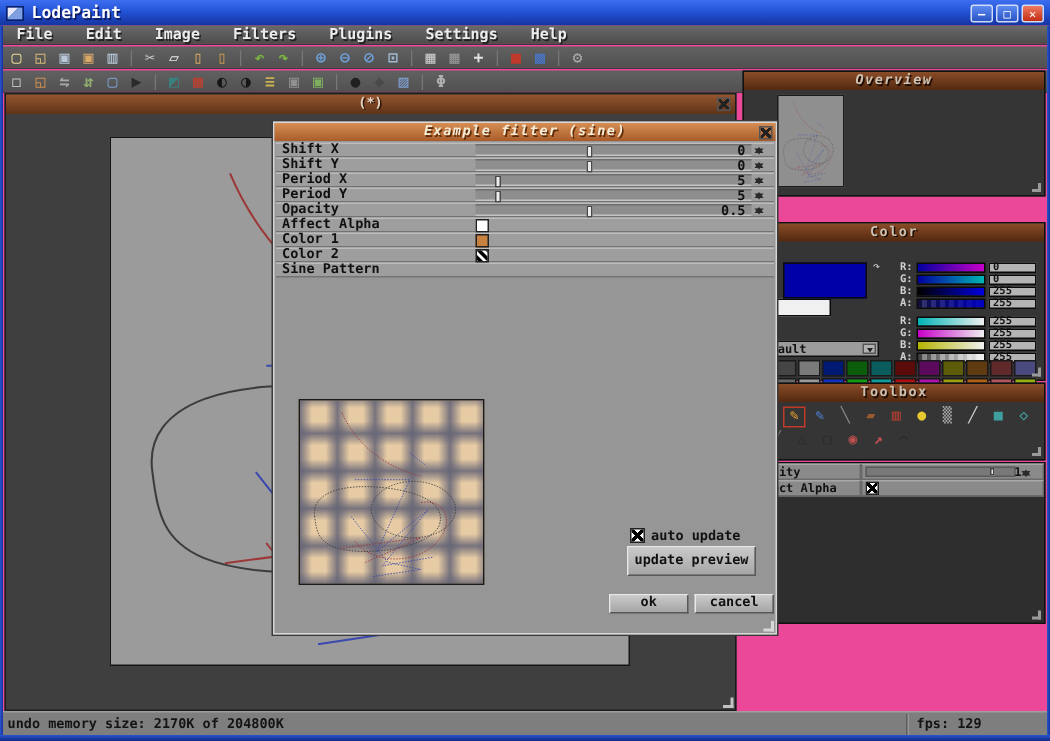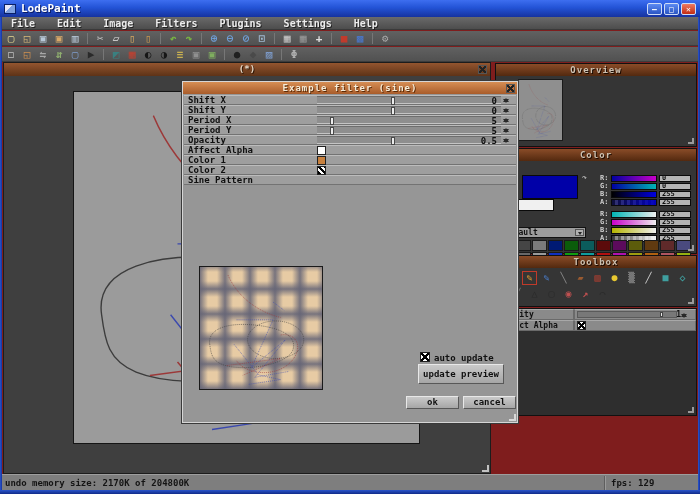--- a/index.html
+++ b/index.html
@@ -1,17 +1,17 @@
 <!DOCTYPE html>
 <html><head>
 <meta charset="utf-8">
 <style>
   html,body{margin:0;padding:0;background:#222;}
   *{box-sizing:border-box;font-family:"DejaVu Sans Mono",monospace;}
-  .screen{position:relative;width:700px;height:494px;background:#7f1d1d;overflow:hidden;}
+  .screen{position:relative;width:700px;height:494px;background:#ec4899;overflow:hidden;}
   .abs{position:absolute;}
 
   
   .titlebar{position:absolute;left:0;top:0;width:700px;height:17px;
     background:linear-gradient(180deg,#3d6ef0 0%,#2353d6 45%,#16339f 100%);
     display:flex;align-items:center;padding:0 4px;}
   .appicon{width:12px;height:10px;background:linear-gradient(135deg,#e8e8f8 40%,#7fa0e0 40%);border:1px solid #0a1f66;margin-right:5px;}
   .apptitle{color:#fff;font-size:11px;font-weight:bold;text-shadow:1px 1px 0 #0a1c66;}
   .winbtns{margin-left:auto;display:flex;gap:2px;}
   .wbtn{width:15px;height:12px;border-radius:2px;color:#fff;font-size:8px;line-height:11px;text-align:center;
@@ -103,21 +103,21 @@
 
   
   .cb{width:9px;height:9px;background:#fff;border:1px solid #222;}
   .cb.checked{background:
     linear-gradient(45deg,transparent 40%,#000 40% 60%,transparent 60%),
     linear-gradient(-45deg,transparent 40%,#000 40% 60%,transparent 60%),#fff;}
 
   
   .dialog{left:182px;top:81px;width:336px;height:342px;background:#969696;border:1px solid #d6d6d6;box-shadow:0 0 0 1px #3a3a3a;}
   .dtitle{position:absolute;left:0;top:0;right:0;height:12px;background:linear-gradient(180deg,#d68e54,#a95c2a);
-    color:#f6ecd8;font-size:9px;font-weight:bold;text-align:center;line-height:12px;letter-spacing:1px;text-shadow:1px 1px 0 #5c2c08;}
+    color:#f6ecd8;font-size:9px;font-weight:bold;text-align:center;line-height:12px;letter-spacing:1px;text-shadow:1px 1px 0 #5c2c08;font-style:italic;}
   .drows{position:absolute;left:1px;top:13px;right:1px;}
   .drow{display:flex;height:10px;background:#9e9e9e;border-top:1px solid #bcbcbc;border-bottom:1px solid #737373;align-items:center;}
   .dlab{width:133px;font-size:9px;line-height:9px;font-weight:bold;color:#101010;padding-left:4px;}
   .dtrack{position:relative;flex:1;height:8px;margin-right:15px;background:#8e8e8e;
     border-top:1px solid #6e6e6e;border-bottom:1px solid #c4c4c4;}
   .dthumb{position:absolute;top:0;width:4px;height:8px;background:#ececec;border:1px solid #4a4a4a;}
   .dval{position:absolute;right:4px;top:0;font-size:9px;line-height:8px;font-weight:bold;color:#101010;}
   .spinner{position:absolute;right:2px;width:11px;height:9px;}
   .spup,.spdn{position:absolute;left:0;width:0;height:0;border:3px solid transparent;}
   .spup{top:-1px;border-bottom:4px solid #2a2a2a;}
@@ -231,21 +231,21 @@
             <path class="s-blue" d="M150,225 L300,225 L210,430 L350,310 L225,470 L365,445"></path>
             <path class="s-blue" d="M140,330 L240,460 L330,480 L200,500"></path>
             <path class="s-red" d="M110,420 L330,390 L175,462"></path>
             <path class="s-blue" d="M300,150 L345,185"></path>
           </svg>
         </div>
     </div>
     <div class="grip"></div>
   </div>
 
-  <div class="panel" style="left:495px;top:63px;width:202px;height:84px;">
+  <div class="panel" style="left:495px;top:47px;width:202px;height:84px;font-style:italic;">
     <div class="ptitle">Overview</div>
     <div class="pthumb thumb">
         <div class="art">
           <svg viewBox="0 0 500 520" preserveAspectRatio="none">
             <path class="s-red" d="M115,35 C150,120 230,190 330,215"></path>
             <path class="s-red" d="M150,400 C200,470 340,470 390,380 C420,320 380,280 330,290"></path>
             <path class="s-blk" d="M40,330 C30,260 120,235 230,248 C340,260 400,300 380,355 C355,420 170,448 90,415 C50,398 45,370 40,330 Z"></path>
             <ellipse class="s-blk" cx="310" cy="310" rx="115" ry="80"></ellipse>
             <path class="s-blue" d="M150,225 L300,225 L210,430 L350,310 L225,470 L365,445"></path>
             <path class="s-blue" d="M140,330 L240,460 L330,480 L200,500"></path>

